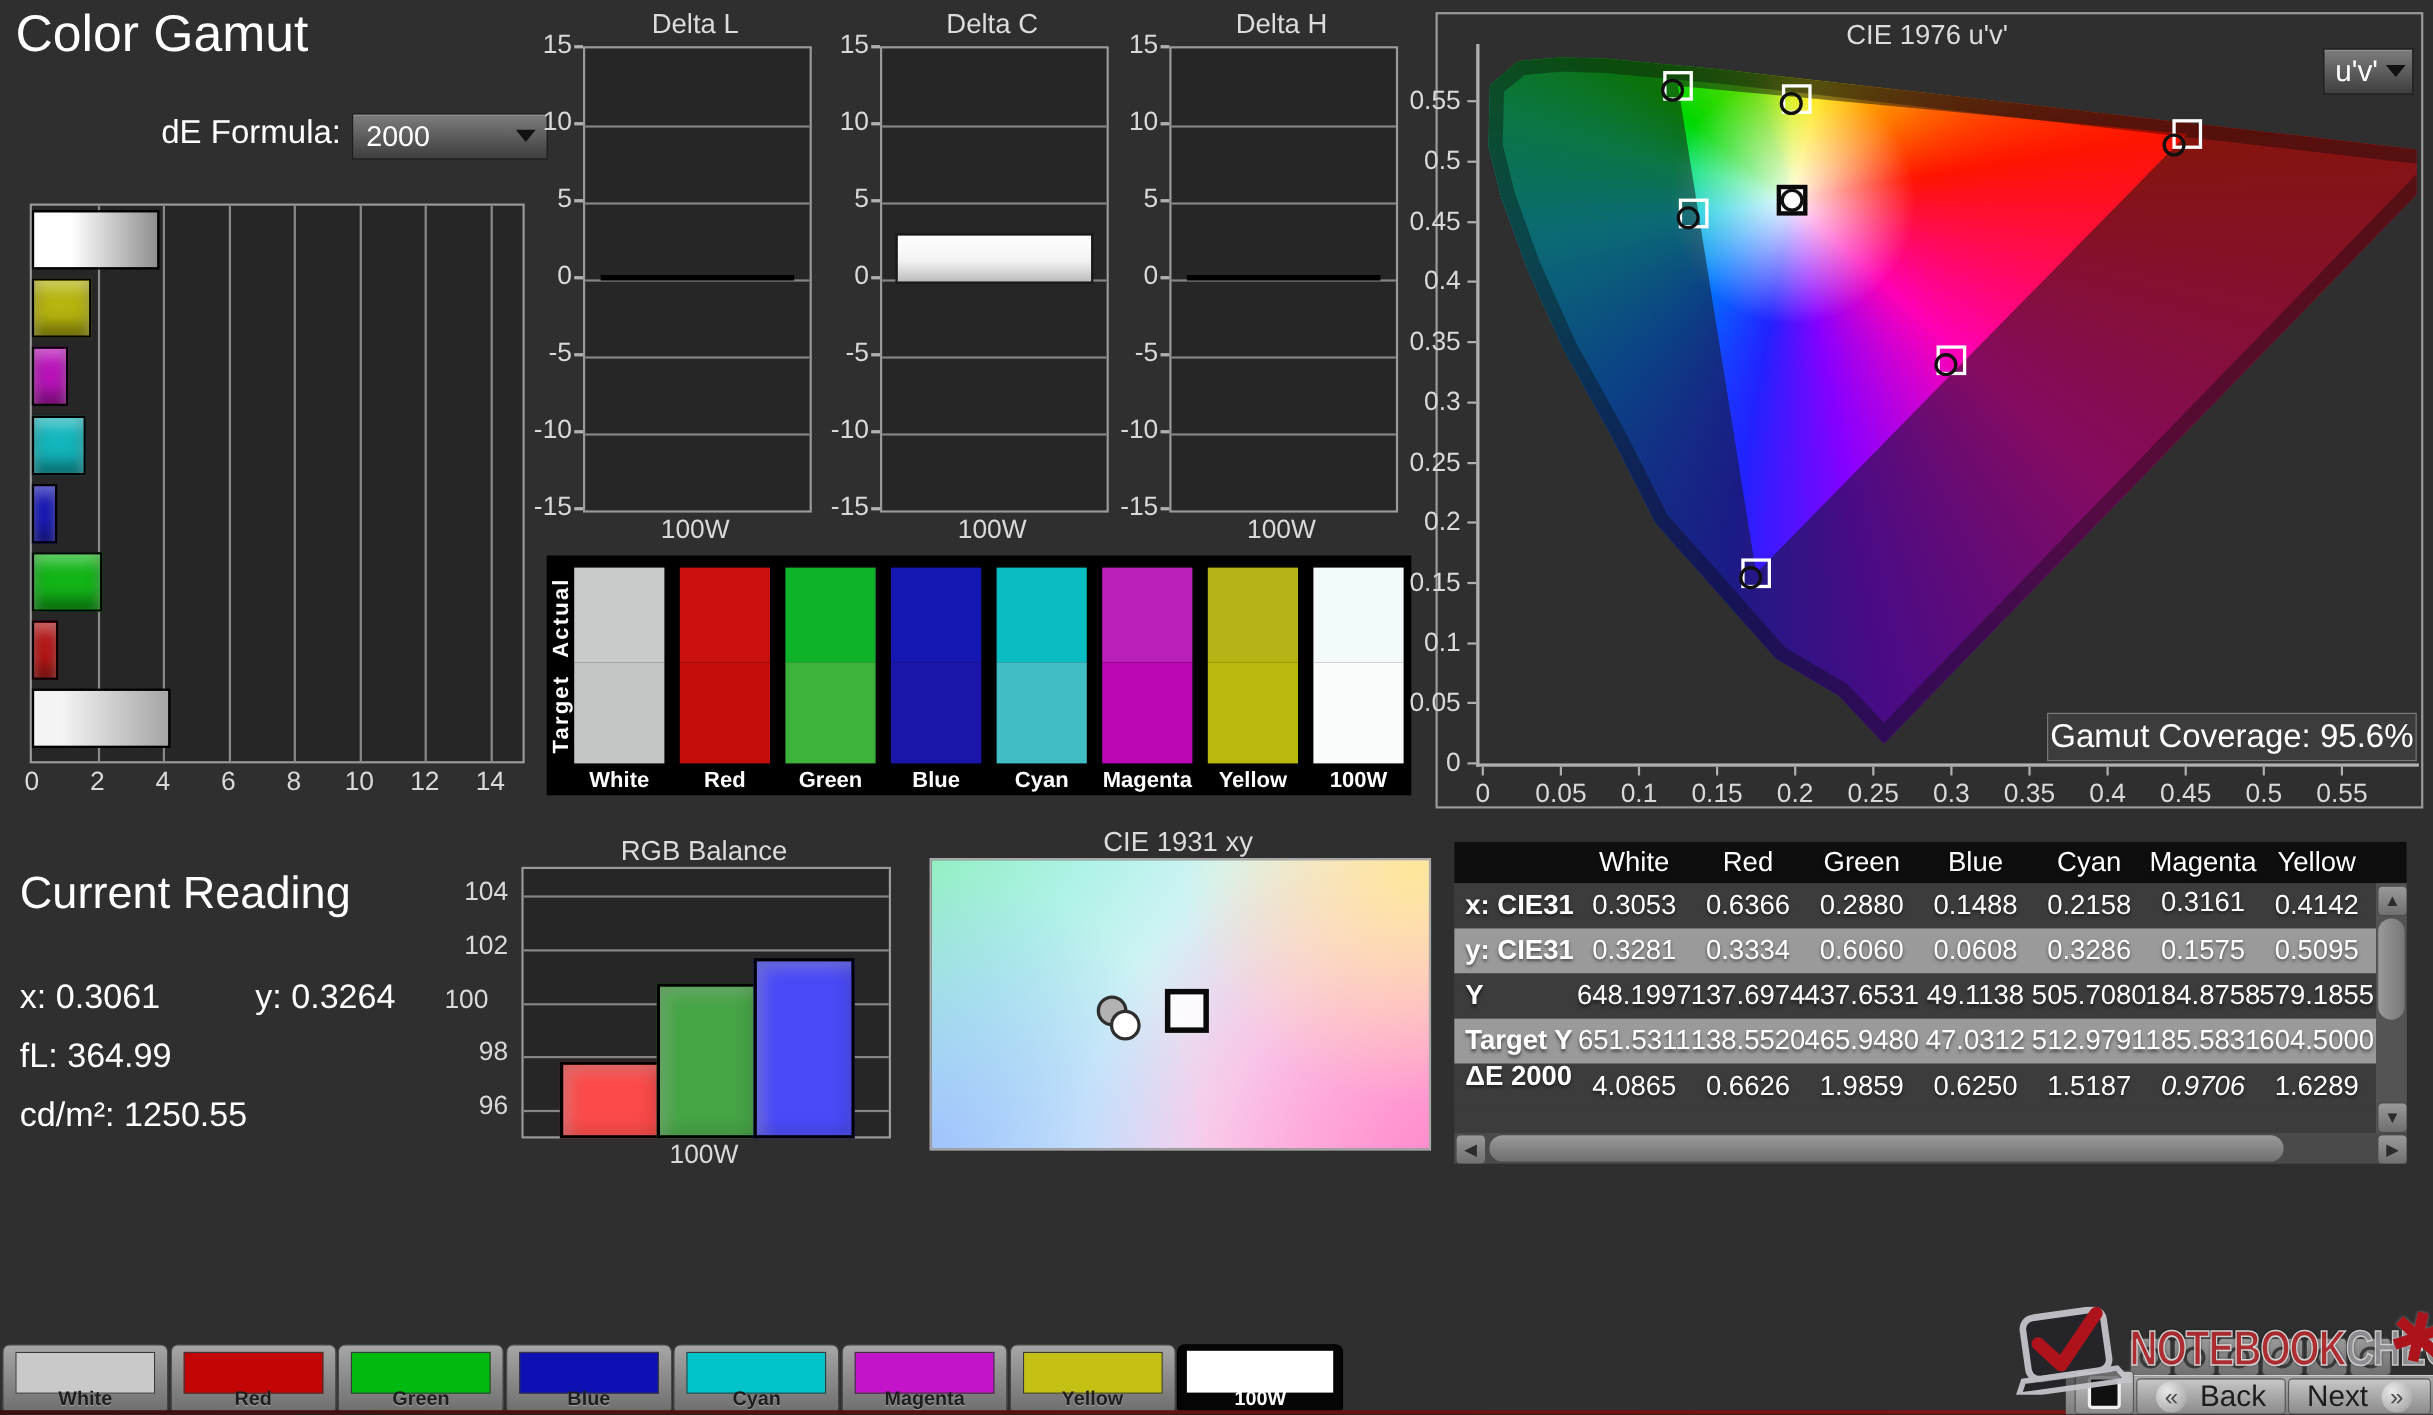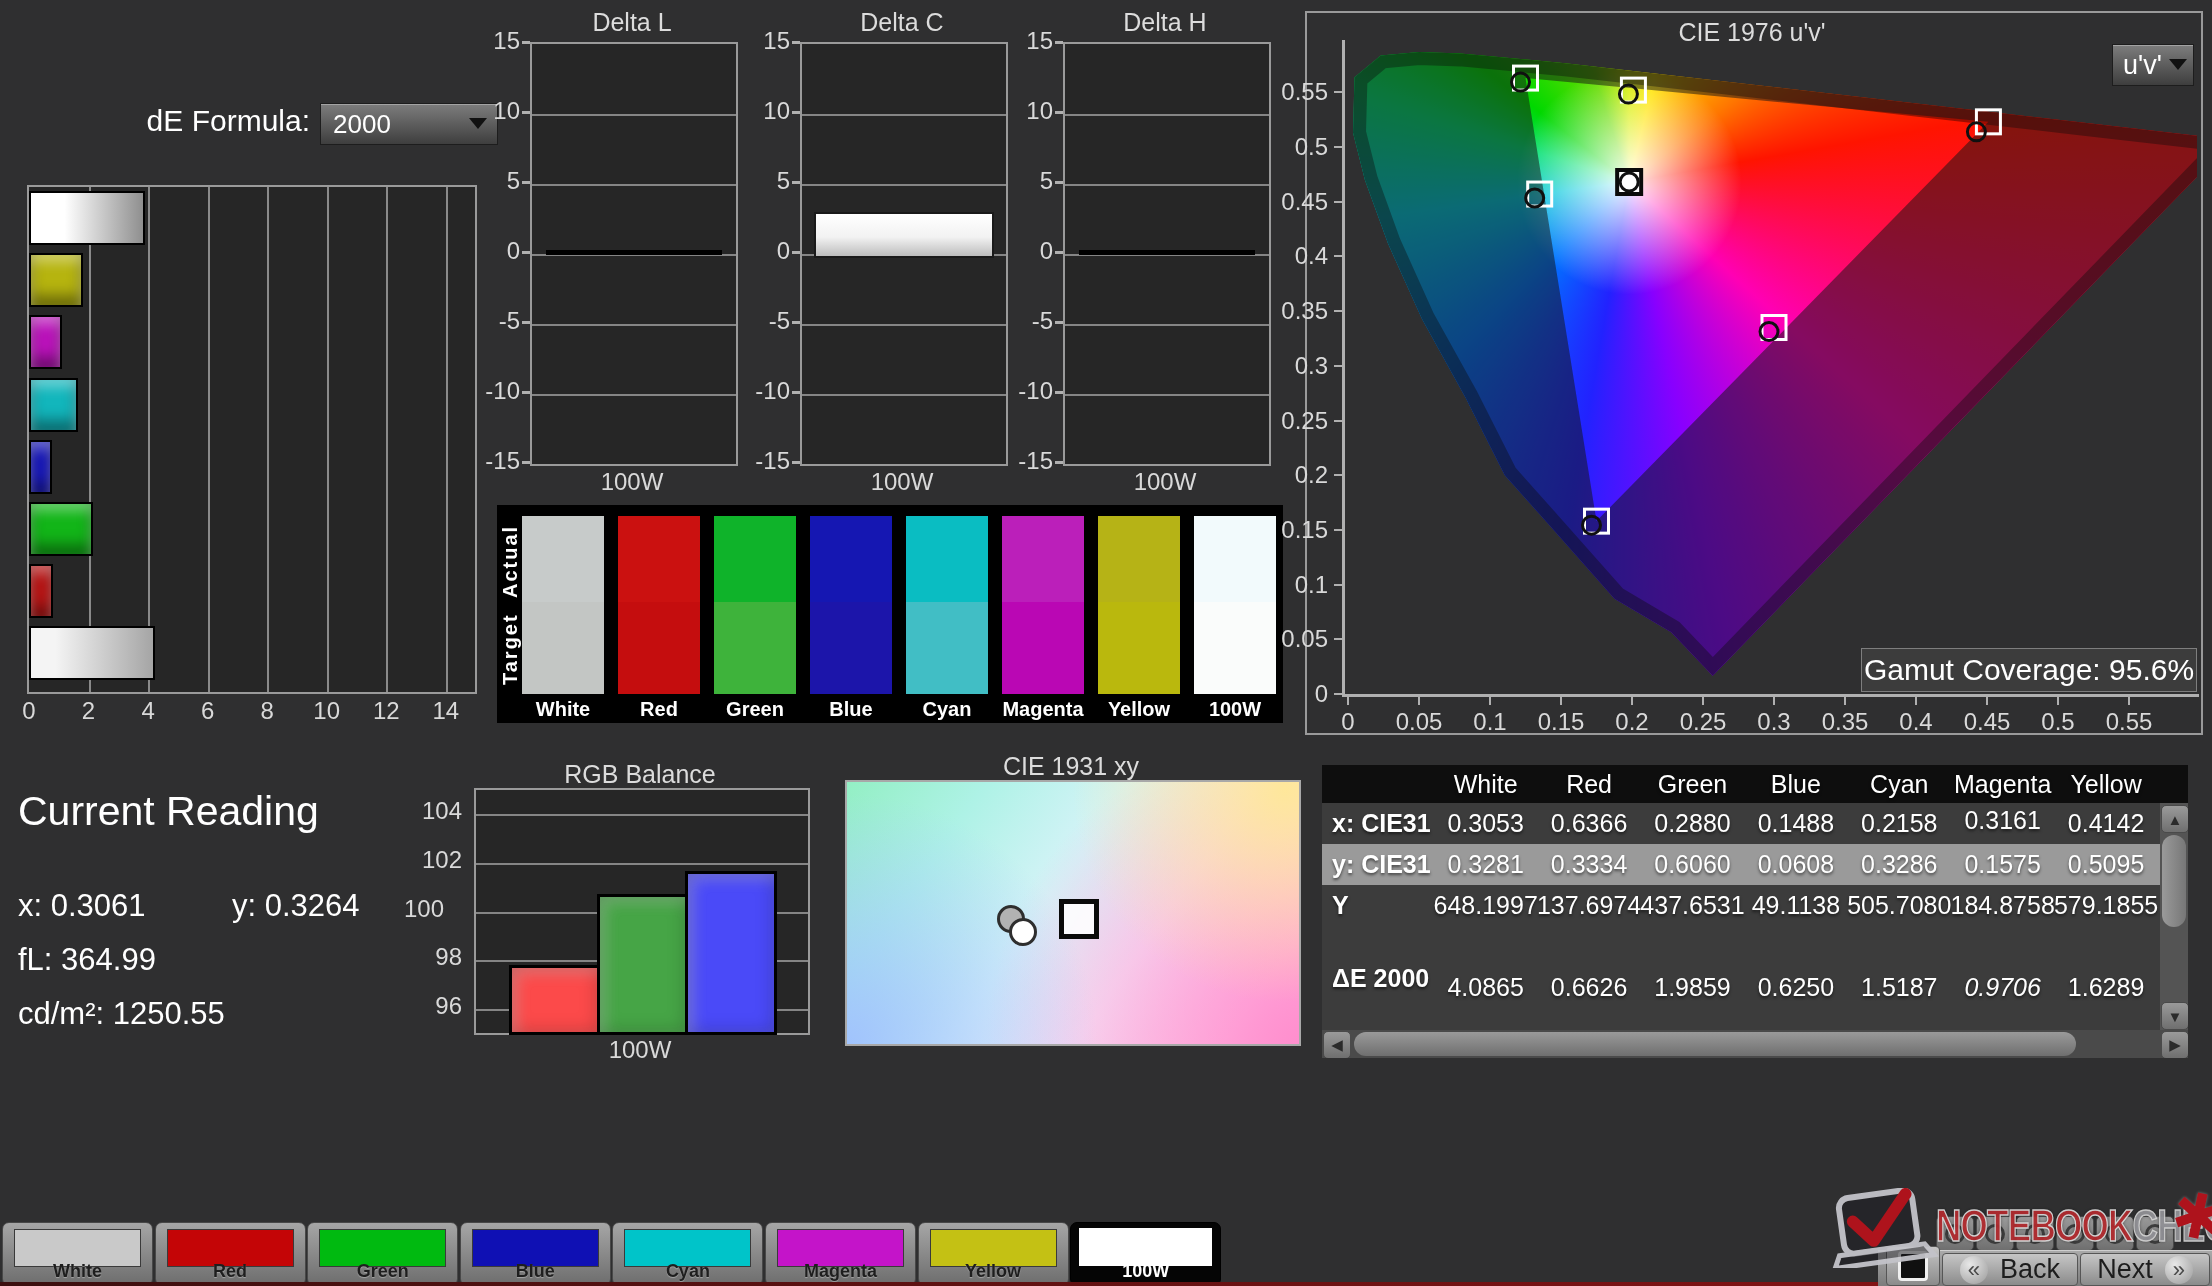--- a/index.html
+++ b/index.html
@@ -38,20 +38,21 @@
   .btn .glyph{width:28px;height:28px;border-radius:50%;background:radial-gradient(circle at 35% 30%,#e8e8e8,#9a9a9a);
               color:#4a4a4a;font-size:22px;line-height:28px;text-align:center;}
   #logo{pointer-events:none;}
   #logo .word{font-size:45px;font-weight:bold;letter-spacing:-1px;display:inline-block;}
 </style>
 </head>
 <body>
 
 <div id="app">
 
+  <div id="page-title" class="abs" style="left:14px;top:2px;">Color Gamut</div>
 
   <div class="abs" style="left:0;top:104px;width:310px;text-align:right;font-size:30px;">dE Formula:</div>
   <div class="abs dropdown" style="left:320px;top:103px;width:176px;height:40px;">
     <span style="padding-left:12px;font-size:26px;">2000</span>
     <span class="dd-arrow"></span>
   </div>
 
   <div id="deltae-plot" class="abs frame" style="left:27px;top:185px;width:446px;height:505px;">
       <div class="gridv" style="left: 59.54px;"></div>
       <div class="gridv" style="left: 119.08px;"></div>
@@ -363,20 +364,30 @@
       <div style="position: absolute; left: 0px; top: 120px; width: 838px; height: 41px; background: rgb(60, 60, 60);">
         <div class="tbl-cell" style="position: absolute; left: 0px; top: 0px; width: 112px; height: 41px; justify-content: flex-start; padding-left: 10px; font-weight: bold;">Y</div>
         <div class="tbl-cell" style="position: absolute; left: 112px; top: 0px; width: 103.4px; height: 41px;">648.1997</div>
         <div class="tbl-cell" style="position: absolute; left: 215.4px; top: 0px; width: 103.4px; height: 41px;">137.6974</div>
         <div class="tbl-cell" style="position: absolute; left: 318.8px; top: 0px; width: 103.4px; height: 41px;">437.6531</div>
         <div class="tbl-cell" style="position: absolute; left: 422.2px; top: 0px; width: 103.4px; height: 41px;">49.1138</div>
         <div class="tbl-cell" style="position: absolute; left: 525.6px; top: 0px; width: 103.4px; height: 41px;">505.7080</div>
         <div class="tbl-cell" style="position: absolute; left: 629px; top: 0px; width: 103.4px; height: 41px;">184.8758</div>
         <div class="tbl-cell" style="position: absolute; left: 732.4px; top: 0px; width: 103.4px; height: 41px;">579.1855</div>
       </div>
+      <div style="position: absolute; left: 0px; top: 161px; width: 838px; height: 41px; background: rgb(154, 154, 154);">
+        <div class="tbl-cell" style="position: absolute; left: 0px; top: 0px; width: 112px; height: 41px; justify-content: flex-start; padding-left: 10px; font-weight: bold;">Target Y</div>
+        <div class="tbl-cell" style="position: absolute; left: 112px; top: 0px; width: 103.4px; height: 41px;">651.5311</div>
+        <div class="tbl-cell" style="position: absolute; left: 215.4px; top: 0px; width: 103.4px; height: 41px;">138.5520</div>
+        <div class="tbl-cell" style="position: absolute; left: 318.8px; top: 0px; width: 103.4px; height: 41px;">465.9480</div>
+        <div class="tbl-cell" style="position: absolute; left: 422.2px; top: 0px; width: 103.4px; height: 41px;">47.0312</div>
+        <div class="tbl-cell" style="position: absolute; left: 525.6px; top: 0px; width: 103.4px; height: 41px;">512.9791</div>
+        <div class="tbl-cell" style="position: absolute; left: 629px; top: 0px; width: 103.4px; height: 41px;">185.5831</div>
+        <div class="tbl-cell" style="position: absolute; left: 732.4px; top: 0px; width: 103.4px; height: 41px;">604.5000</div>
+      </div>
       <div style="position: absolute; left: 0px; top: 202px; width: 838px; height: 41px; background: rgb(60, 60, 60);">
         <div class="tbl-cell" style="position: absolute; left: 0px; top: 0px; width: 112px; height: 23px; justify-content: flex-start; padding-left: 10px; font-weight: bold;">ΔE 2000</div>
         <div class="tbl-cell" style="position: absolute; left: 112px; top: 0px; width: 103.4px; height: 41px;">4.0865</div>
         <div class="tbl-cell" style="position: absolute; left: 215.4px; top: 0px; width: 103.4px; height: 41px;">0.6626</div>
         <div class="tbl-cell" style="position: absolute; left: 318.8px; top: 0px; width: 103.4px; height: 41px;">1.9859</div>
         <div class="tbl-cell" style="position: absolute; left: 422.2px; top: 0px; width: 103.4px; height: 41px;">0.6250</div>
         <div class="tbl-cell" style="position: absolute; left: 525.6px; top: 0px; width: 103.4px; height: 41px;">1.5187</div>
         <div class="tbl-cell" style="position: absolute; left: 629px; top: 0px; width: 103.4px; height: 41px; font-style: italic;">0.9706</div>
         <div class="tbl-cell" style="position: absolute; left: 732.4px; top: 0px; width: 103.4px; height: 41px;">1.6289</div>
       </div>

